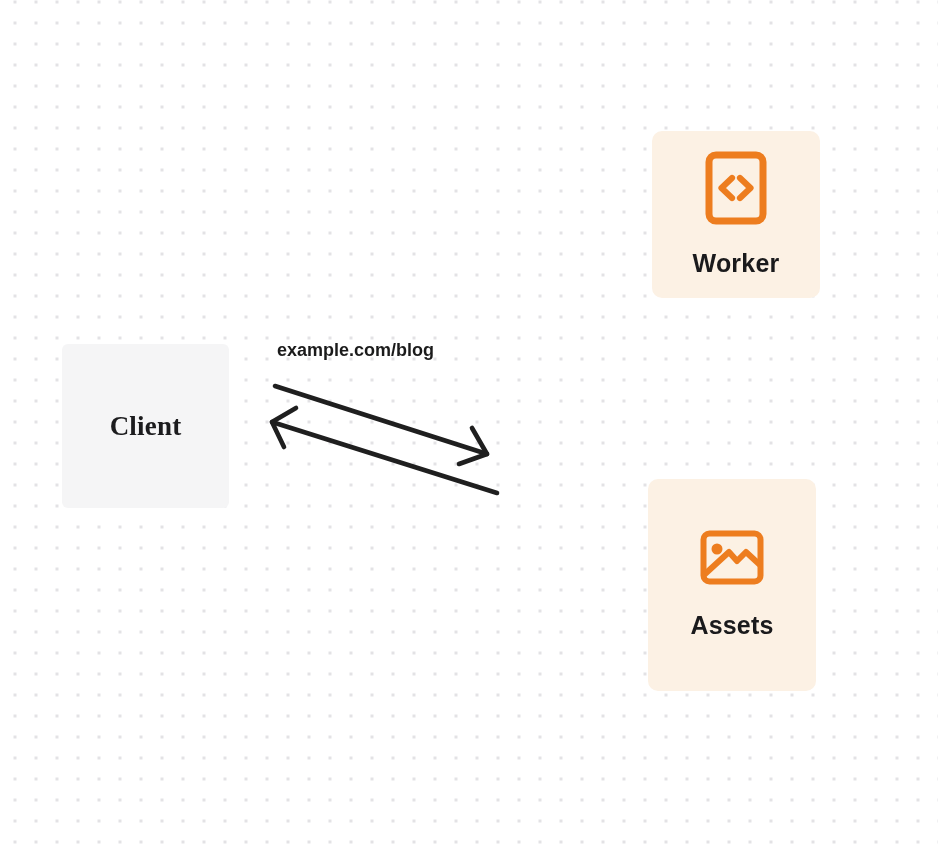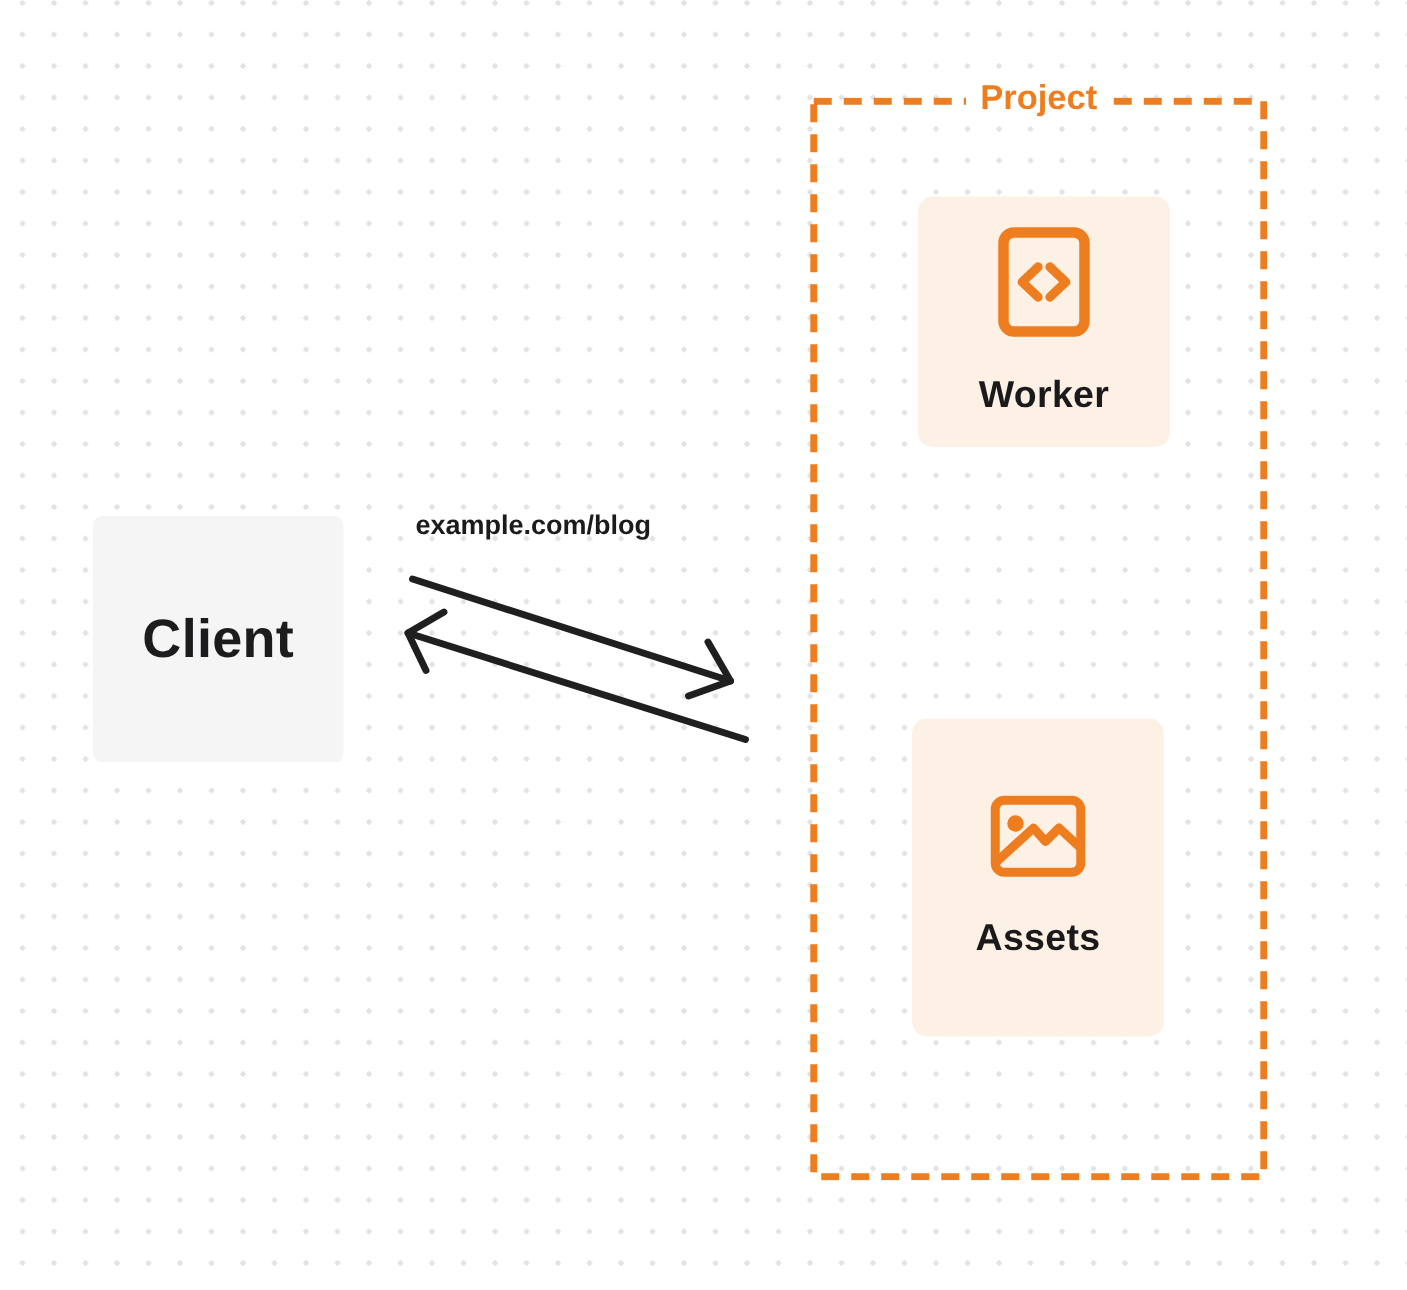--- a/index.html
+++ b/index.html
@@ -25,24 +25,25 @@
     position: absolute;
     left: 62px; top: 344px;
     width: 167px; height: 164px;
     background: #f5f5f6;
     border-radius: 6px;
     display: flex;
     align-items: center;
     justify-content: center;
   }
   .client-box .label {
-    font-size: 36px;
+    font-size: 27px;
     font-weight: bold;
     color: #1c1c1e;
     letter-spacing: 0.2px;
+    font-family: Liberation Serif, serif;
   }
 
   
   .request-label {
     position: absolute;
     left: 277px; top: 340px;
     font-size: 18px;
     font-weight: bold;
     color: #1b1b1b;
     white-space: nowrap;
@@ -81,20 +82,21 @@
 
   
   .card {
     position: absolute;
     background: #fcf1e4;
     border-radius: 10px;
     display: flex;
     flex-direction: column;
     align-items: center;
     justify-content: center;
+    margin-left: 40px;
   }
   .card.worker {
     left: 612px; top: 131px;
     width: 168px; height: 167px;
     gap: 24px;
   }
   .card.assets {
     left: 608px; top: 479px;
     width: 168px; height: 212px;
     gap: 26px;
@@ -132,26 +134,20 @@
 
   <svg class="arrows-svg" viewBox="0 0 938 860" xmlns="http://www.w3.org/2000/svg">
     <g stroke="#1f1f1f" stroke-width="4.6" fill="none" stroke-linecap="round" stroke-linejoin="round">
       <line x1="275" y1="386" x2="487" y2="454"></line>
       <path d="M472 428 L487 454 L459 464"></path>
       <line x1="497" y1="493" x2="272" y2="422"></line>
       <path d="M296 408 L272 422 L284 447"></path>
     </g>
   </svg>
 
-  <div class="project-box">
-    <svg class="project-border" viewBox="0 0 305 722" xmlns="http://www.w3.org/2000/svg">
-      <rect x="2.5" y="2.5" width="300" height="717" fill="none" stroke="#ed7d1f" stroke-width="4.6" stroke-dasharray="12 8"></rect>
-    </svg>
-    <div class="project-title">Project</div>
-  </div>
 
   <div class="card worker">
     <svg width="62" height="74" viewBox="0 0 62 74" xmlns="http://www.w3.org/2000/svg">
       <g stroke="#ed7d1f" fill="none" stroke-linecap="round" stroke-linejoin="round">
         <rect x="4" y="4" width="54" height="66" rx="7" stroke-width="7"></rect>
         <path d="M27 27 L16.5 37 L27 47" stroke-width="6.2"></path>
         <path d="M35 27 L45.5 37 L35 47" stroke-width="6.2"></path>
       </g>
     </svg>
     <span class="card-label">Worker</span>

